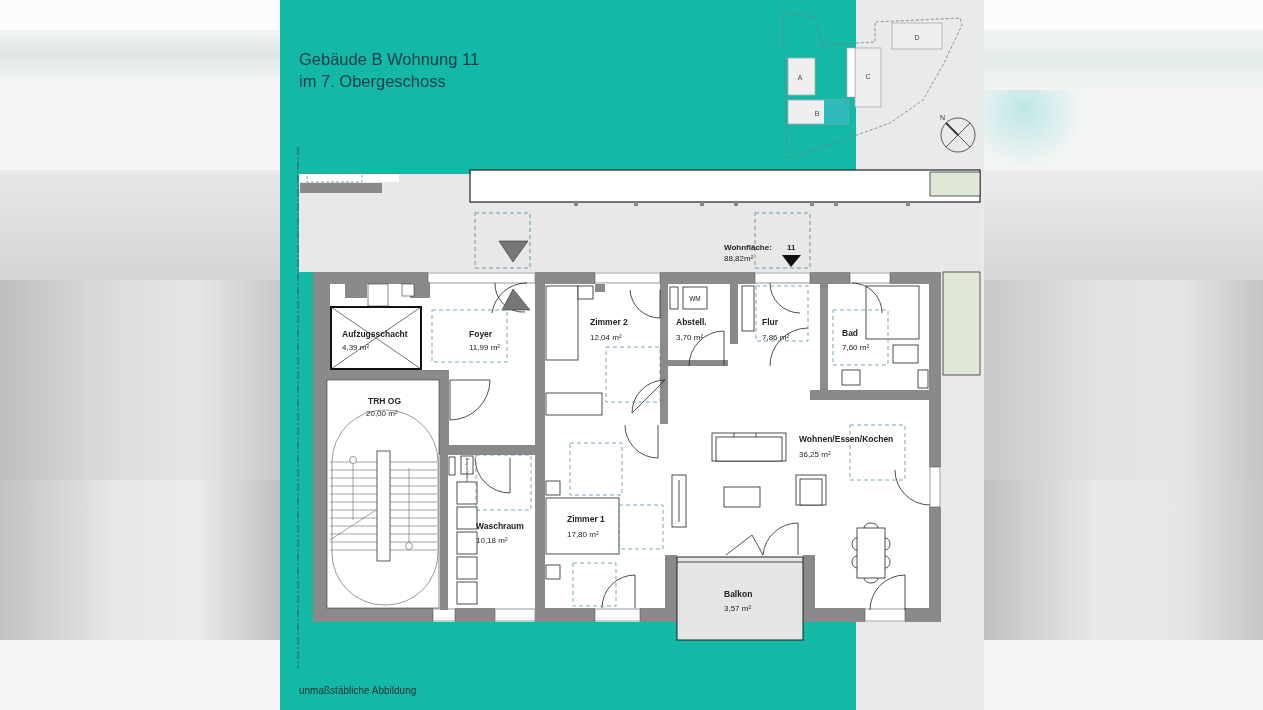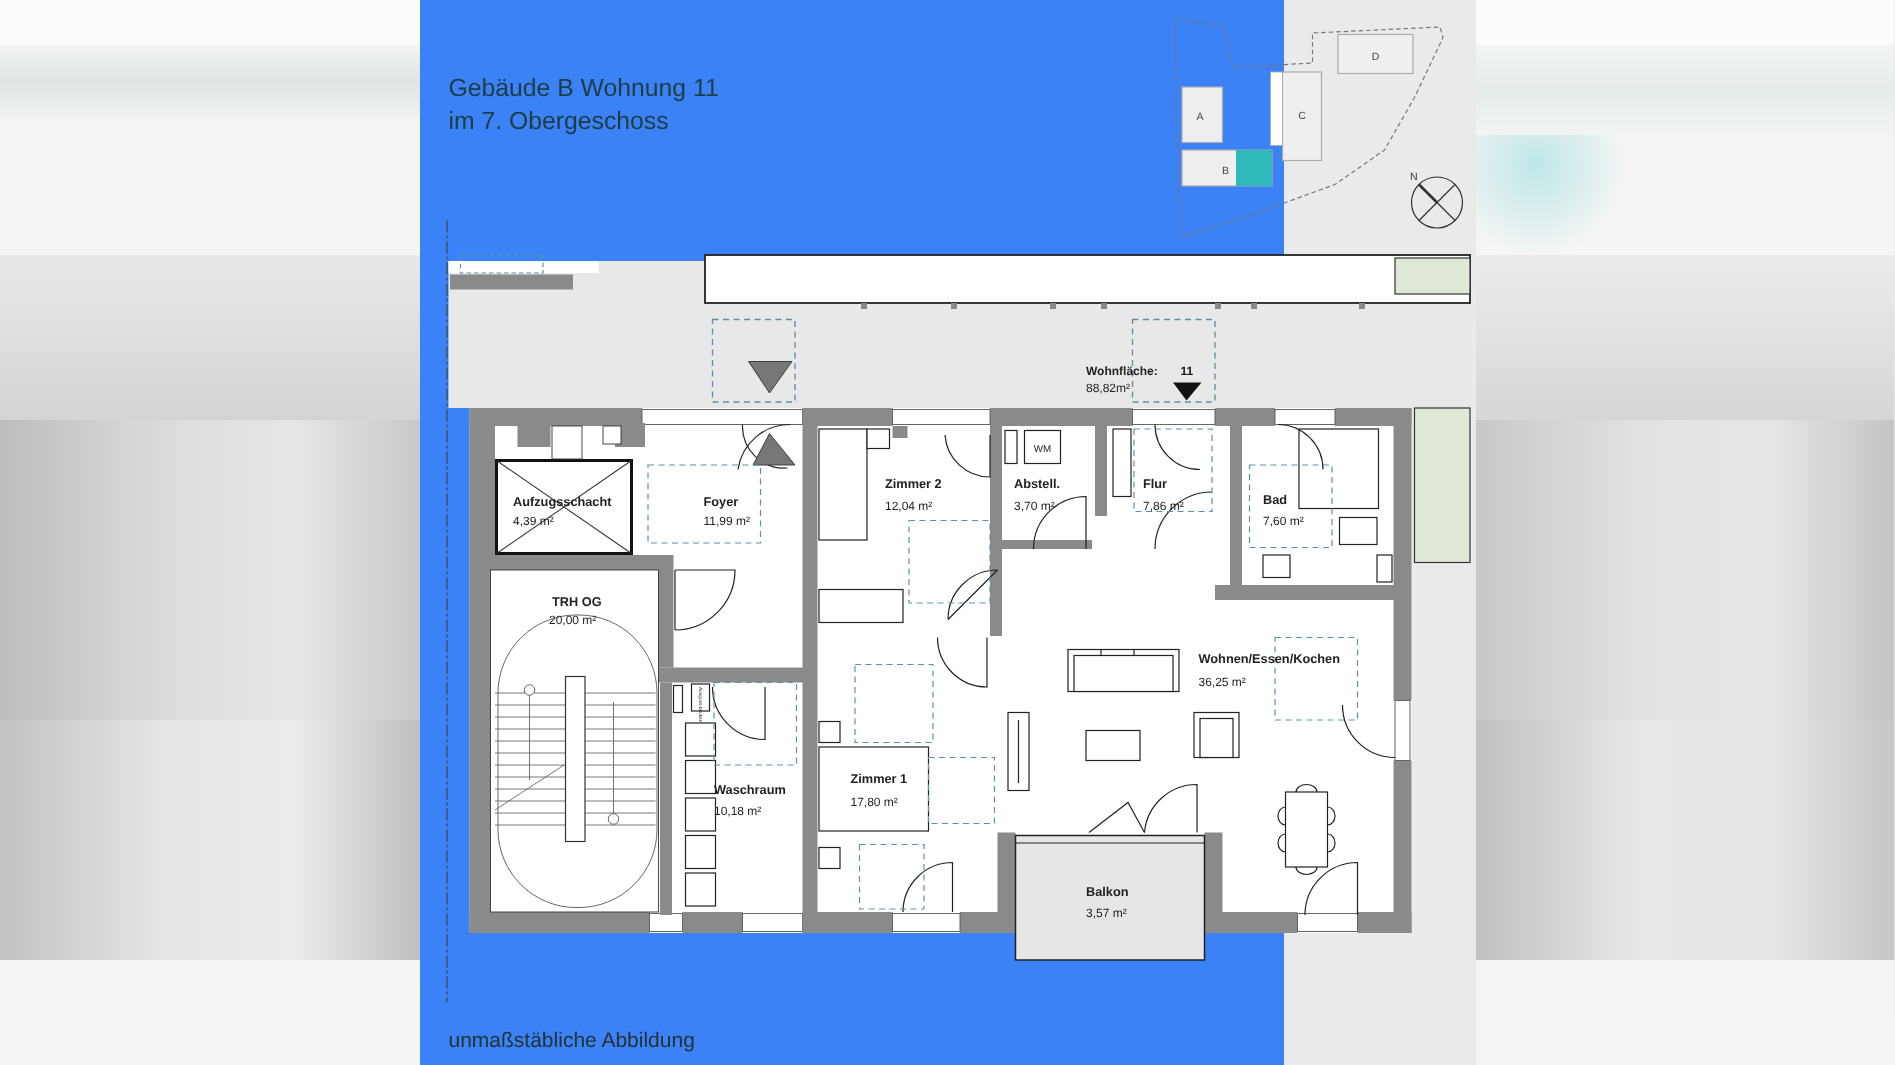--- a/index.html
+++ b/index.html
@@ -1,23 +1,23 @@
 <!DOCTYPE html>
 <html><head>
 <meta charset="utf-8">
 <style>
   html, body { margin:0; padding:0; }
   body { width:1263px; height:710px; overflow:hidden; position:relative; background:#e9eaea; font-family:"Liberation Sans", sans-serif; }
   .side-bg { position:absolute; top:0; height:710px; width:280px; overflow:hidden; }
   .side-bg.left { left:0; }
   .side-bg.right { left:984px; width:279px; }
   .blur-band { position:absolute; left:0; right:0; }
-  .sheet { position:absolute; left:280px; top:0; width:576px; height:710px; background:#3b82f6; }
+  .sheet { position:absolute; left:280px; top:0; width:576px; height:710px; background:#14b8a6; }
   .title { position:absolute; left:19px; top:48px; color:#1e3c44; font-size:16.5px; line-height:22px; }
-  .footer-note { position:absolute; left:19px; top:685px; font-size:14px; color:#233; }
+  .footer-note { position:absolute; left:19px; top:685px; font-size:10px; color:#233; }
   svg text { font-family:"Liberation Sans", sans-serif; }
   .room-label { font-size:8.5px; font-weight:bold; fill:#222; }
   .room-area { font-size:8px; fill:#222; }
 </style>
 </head>
 <body>
 
 <div class="side-bg left">
   <div class="blur-band" style="top:0;height:30px;background:#fafbfb;"></div>
   <div class="blur-band" style="top:30px;height:50px;background:linear-gradient(#f2f4f4,#dfe4e4,#f2f4f4);"></div>

